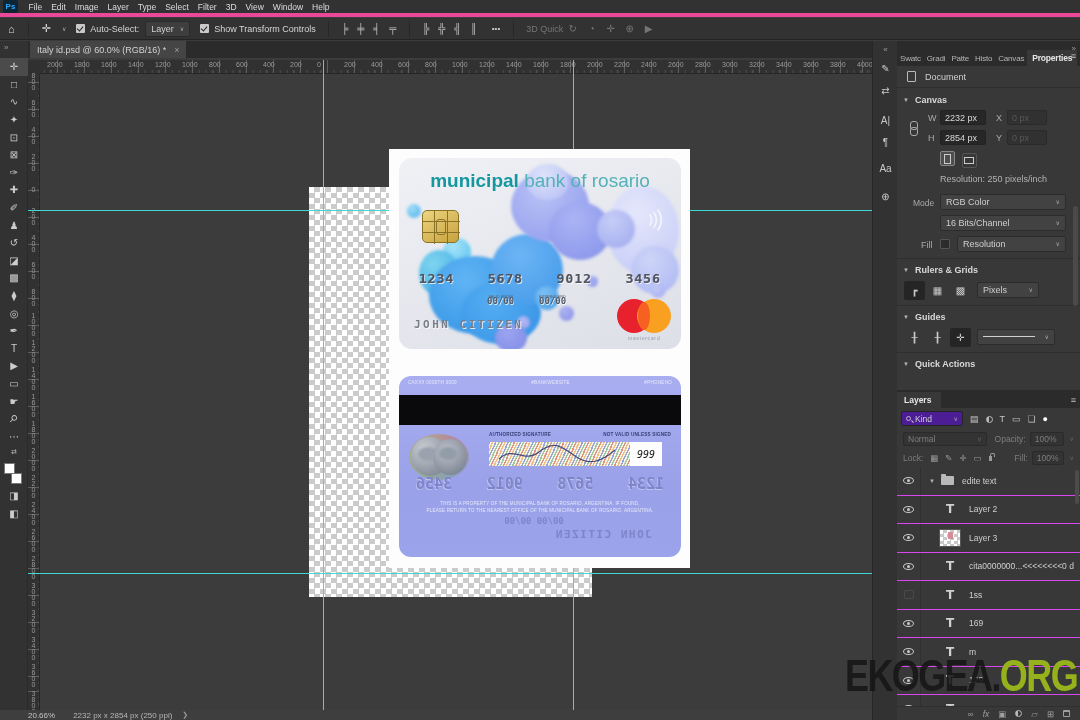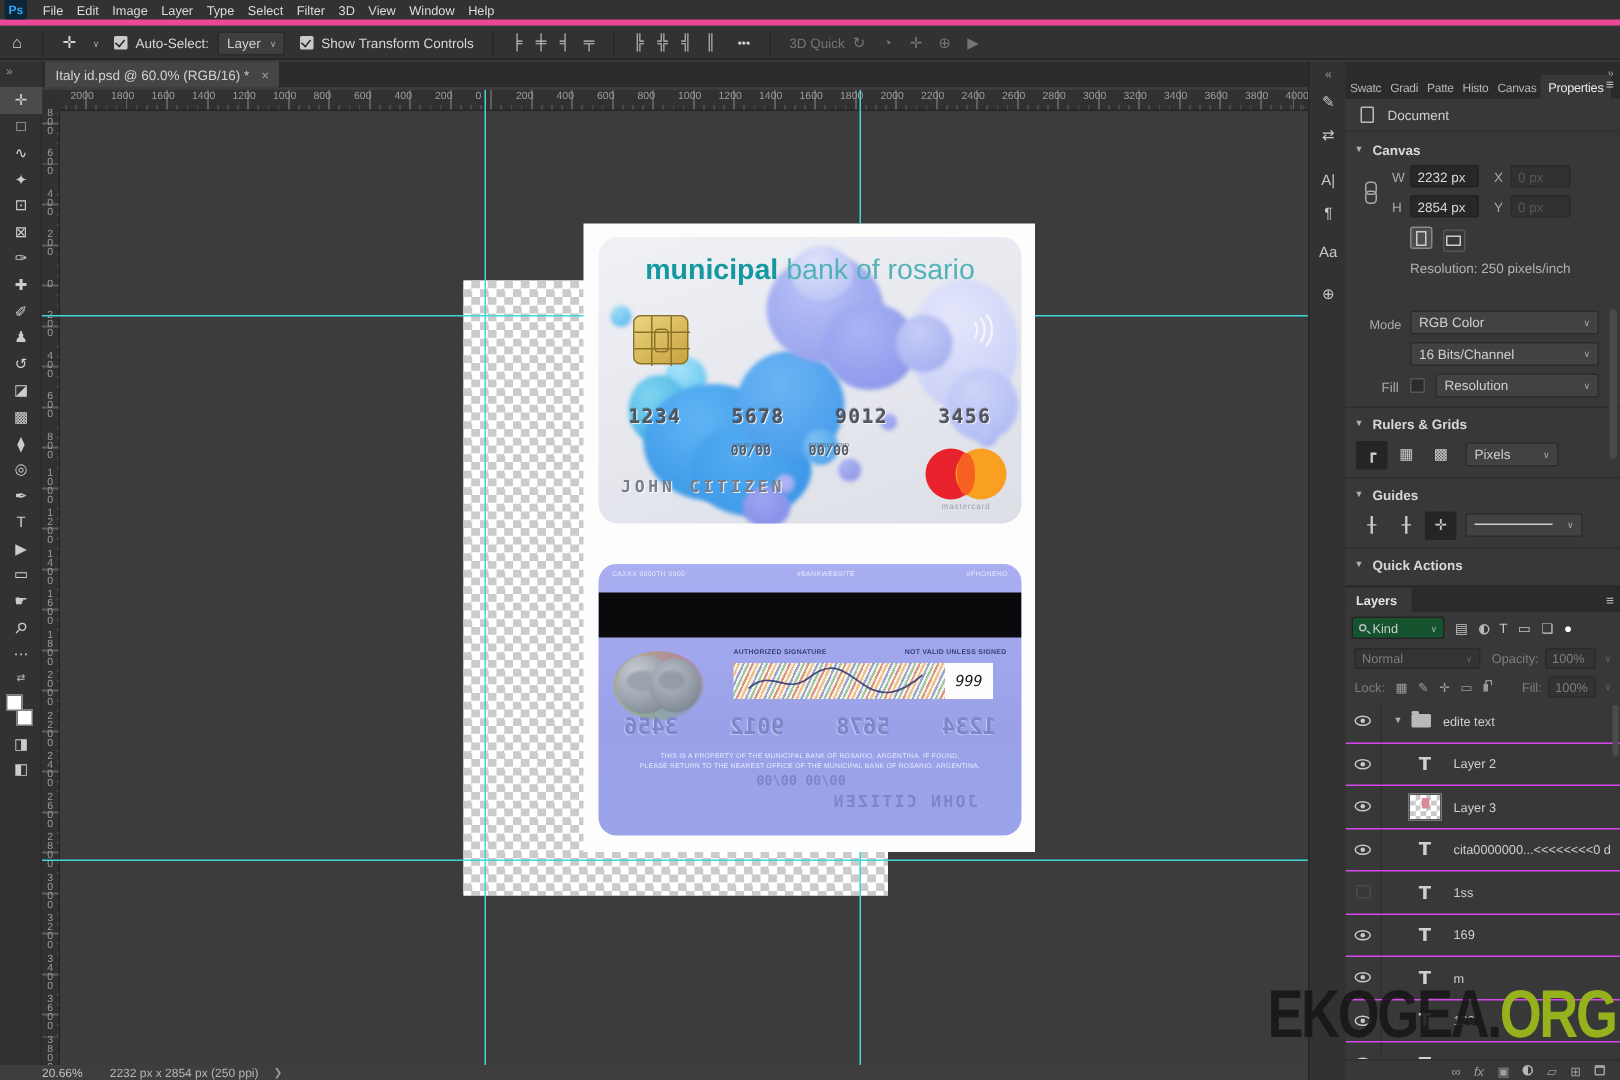--- a/index.html
+++ b/index.html
@@ -86,21 +86,21 @@
 #cb-property{position:absolute;left:0;top:125px;width:282px;text-align:center;font-size:4.5px;line-height:6.5px;color:rgba(238,240,252,.92);letter-spacing:.2px}
 #cb-dates{position:absolute;left:60px;top:140px;width:150px;text-align:center;font-family:"DejaVu Sans Mono",monospace;font-weight:bold;font-size:9px;color:#7f85c8}
 #cb-holder{position:absolute;left:140px;top:152px;width:128px;text-align:center;font-family:"DejaVu Sans Mono",monospace;font-weight:bold;font-size:11px;letter-spacing:1.5px;color:#7f85c8}
 
 #dockstrip{position:absolute;left:872px;top:41px;width:25px;height:679px;background:#323232;border-left:1px solid #262626}
 .dock-icon{width:25px;height:22px;display:flex;align-items:center;justify-content:center;color:#c8c8c8;font-size:10px}
 
 #panels{position:absolute;left:897px;top:41px;width:183px;height:679px;background:#2b2b2b}
 #props-tabs{position:absolute;left:0;top:7px;width:183px;height:18px;display:flex;align-items:flex-end;font-size:8.5px;color:#b5b5b5}
 .ptab{padding:3px 3px;font-size:8px;letter-spacing:-0.2px}
-.ptab.active{background:#383838;color:#e8e8e8;font-weight:normal;padding:3px 5px;font-size:8.5px}
+.ptab.active{background:#383838;color:#e8e8e8;font-weight:bold;padding:3px 5px;font-size:8.5px}
 #props-body{position:absolute;left:0;top:25px;width:183px;height:345px;background:#383838;font-size:9px}
 #doc-row{display:flex;align-items:center;height:22px;padding-left:10px;border-bottom:1px solid #2f2f2f;color:#cfcfcf}
 .page{width:9px;height:11px;border:1px solid #bbb;border-radius:1px;margin-right:9px;position:relative}
 .sec-head{display:flex;align-items:center;height:18px;padding-left:6px;color:#d8d8d8;font-weight:bold}
 .chev{font-size:6px;color:#b0b0b0;margin-right:6px}
 .lbl{color:#a9a9a9}
 .valbox{background:#272727;border:1px solid #222;border-radius:2px;height:15px;display:inline-flex;align-items:center;padding:0 4px;color:#d8d8d8}
 .valbox.dis{background:#313131;color:#575757;border-color:#2a2a2a}
 .pdrop{background:#424242;border:1px solid #2c2c2c;border-radius:2px;height:16px;display:flex;align-items:center;padding:0 5px;color:#cfcfcf;justify-content:space-between}
 .chain{position:relative;width:8px;height:14px}
@@ -111,21 +111,21 @@
 .orient i{display:block;border:1px solid #ccc}
 .toolbtn{width:21px;height:19px;border-radius:2px;display:inline-flex;align-items:center;justify-content:center;color:#c9c9c9;font-size:10px;margin-right:2px}
 .toolbtn.sel{background:#252525}
 .divider{height:1px;background:#2e2e2e;margin:2px 0}
 #props-scroll{position:absolute;right:2px;top:140px;width:5px;height:100px;background:#4a4a4a;border-radius:3px}
 
 #layers-tabrow{position:absolute;left:0;top:349px;width:183px;height:18px;background:#2b2b2b}
 #layers-tab{position:absolute;left:0;top:2px;height:16px;background:#383838;padding:3px 10px 0 7px;font-size:8.5px;font-weight:bold;color:#e5e5e5}
 #layers-body{position:absolute;left:0;top:367px;width:183px;height:312px;background:#383838;font-size:8.5px}
 #filter-row{display:flex;align-items:center;height:21px;padding:0 4px}
-#kindbox{background:#14532d;border:1px solid #242424;border-radius:2px;height:15px;display:flex;align-items:center;padding:0 4px;color:#cfcfcf;width:62px}
+#kindbox{background:#4c1d95;border:1px solid #242424;border-radius:2px;height:15px;display:flex;align-items:center;padding:0 4px;color:#cfcfcf;width:62px}
 .mag{position:relative;width:5px;height:5px;border:1px solid #bbb;border-radius:50%;display:inline-block;margin-right:4px}
 .mag::after{content:"";position:absolute;left:4px;top:4px;width:3px;height:1px;background:#bbb;transform:rotate(45deg)}
 .filt-icon{color:#c6c6c6;font-size:9px;margin-left:7px}
 .half-shape{width:7px;height:7px;border-radius:50%;border:1px solid #b9b9b9;background:linear-gradient(90deg,#b9b9b9 50%,transparent 50%);display:inline-block;vertical-align:middle}
 #blend-row{display:flex;align-items:center;height:19px;padding:0 6px;color:#7e7e7e}
 #lock-row{display:flex;align-items:center;height:19px;padding:0 6px;color:#7e7e7e}
 .gbox{background:#333;border:1px solid #2a2a2a;border-radius:2px;height:14px;display:inline-flex;align-items:center;padding:0 4px;color:#7e7e7e}
 .lock-icon{color:#9a9a9a;font-size:8.5px;margin-right:7px}
 .mini-lock{position:relative;width:7px;height:5px;background:#9a9a9a;display:inline-block;margin-right:7px;margin-top:2px}
 .mini-lock::before{content:"";position:absolute;left:1px;top:-3px;width:3px;height:3px;border:1px solid #9a9a9a;border-bottom:none;border-radius:2px 2px 0 0}
@@ -544,21 +544,21 @@
       </div>
       <div style="padding-left:43px;margin-top:2px">
         <span class="orient sel">
             <i style="width:7px;height:10px"></i>
           </span>
         <span class="orient">
             <i style="width:10px;height:7px"></i>
           </span>
       </div>
       <div style="padding-left:43px;margin-top:6px;color:#b2b2b2">Resolution: 250 pixels/inch</div>
-      <div style="position:relative;height:20px;margin-top:23px">
+      <div style="position:relative;height:20px;margin-top:10px">
         <span class="lbl" style="position:absolute;left:16px;top:4px;font-size:8.5px">Mode</span>
         <div class="pdrop" style="position:absolute;left:43px;top:0;width:126px">
             <span>RGB Color</span>
             <span class="dd-arrow">∨</span>
           </div>
       </div>
       <div style="position:relative;height:20px;margin-top:1px">
         <div class="pdrop" style="position:absolute;left:43px;top:0;width:126px">
             <span>16 Bits/Channel</span>
             <span class="dd-arrow">∨</span>

